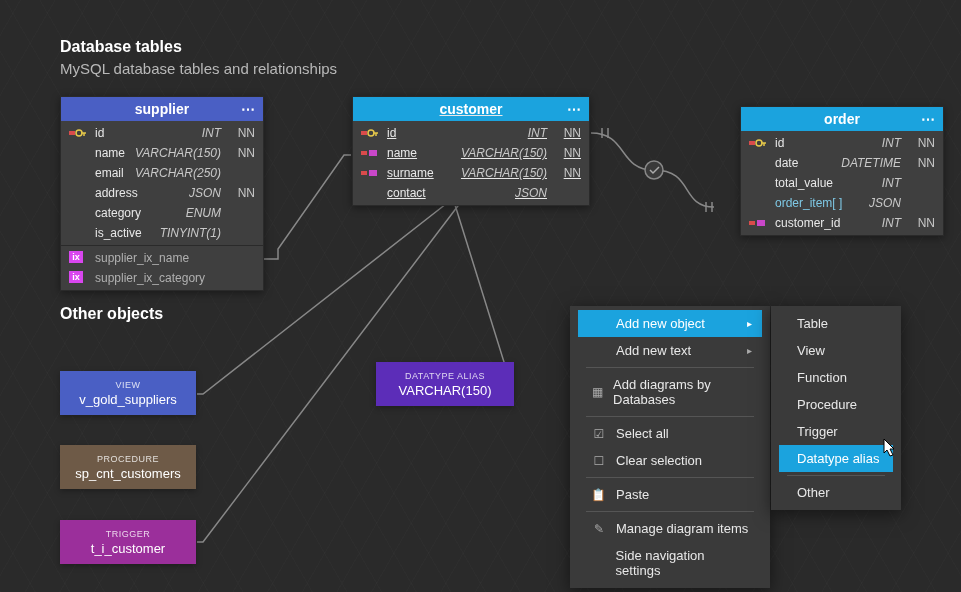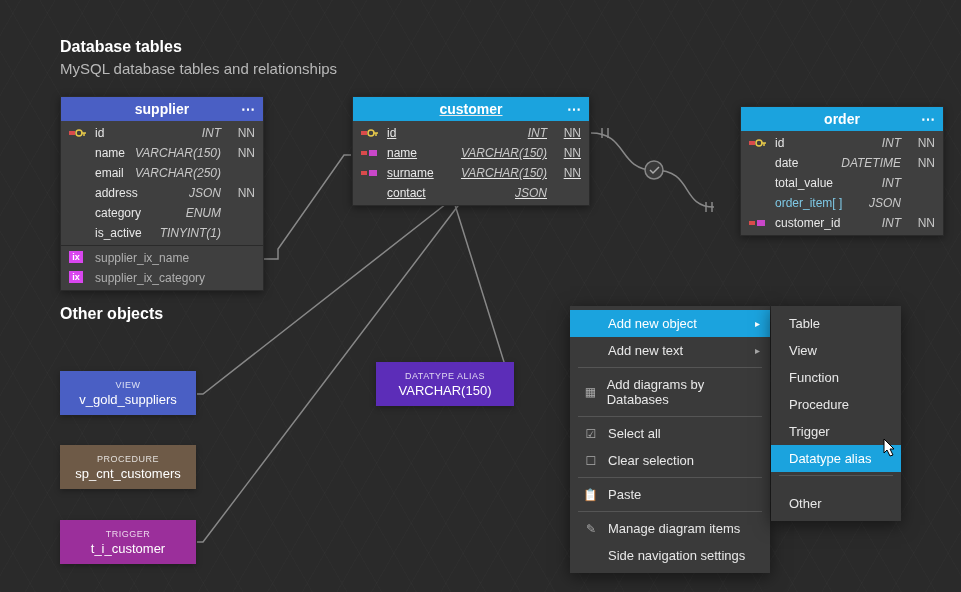--- a/index.html
+++ b/index.html
@@ -71,21 +71,21 @@
 .card-view { background: #4a5fc4; }
 .card-proc { background: #6e5a47; }
 .card-trig { background: #9b2f9b; }
 .card-alias { background: #5c2db8; width: 138px; }
 
 .ctx-menu {
   position: absolute;
   background: #3a3a3a;
   box-shadow: 0 4px 16px rgba(0,0,0,0.5);
   min-width: 200px;
-  padding: 4px 0;
+  padding: 4px 8px;
 }
 .ctx-item {
   display: flex;
   align-items: center;
   padding: 6px 12px;
   font-size: 13px;
   color: #e8e8e8;
   cursor: pointer;
   position: relative;
 }
@@ -357,19 +357,19 @@
       <span style="padding-left: 6px;">Procedure</span>
     </div>
     <div class="ctx-item">
       <span style="padding-left: 6px;">Trigger</span>
     </div>
     <div class="ctx-item active">
       <span style="padding-left: 6px;">Datatype alias</span>
     </div>
     <div class="ctx-sep"></div>
     <div class="ctx-item">
-      <span style="padding-left: 6px; margin-top: 11px;">Other</span>
+      <span style="padding-left: 6px;">Other</span>
     </div>
   </div>
 
 <svg class="cursor" style="left:880px; top:438px;" viewBox="0 0 18 22">
   <path d="M 4 1 L 4 15 L 7 12 L 10 18 L 13 17 L 10 11 L 14 11 Z" fill="#fff" stroke="#000" stroke-width="1"></path>
 </svg>
 
 </body></html>

